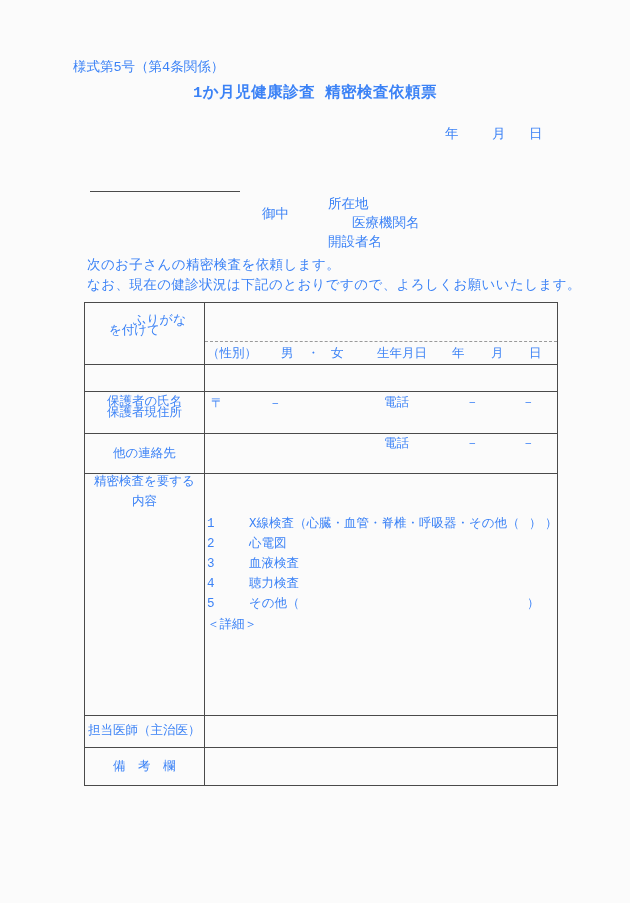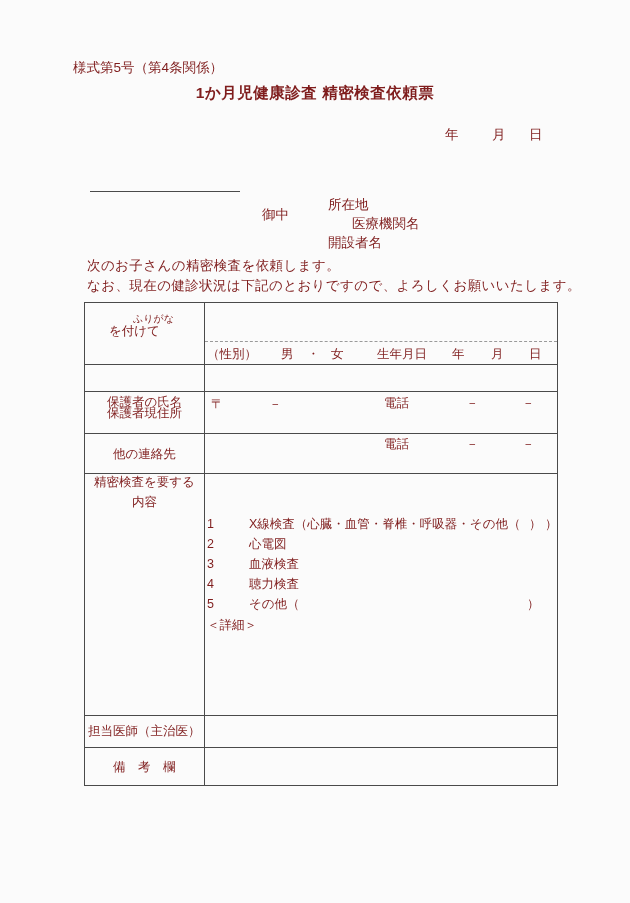--- a/index.html
+++ b/index.html
@@ -1,21 +1,21 @@
 <!DOCTYPE html>
 <html><head>
 <meta charset="utf-8">
 <style>
   html,body{margin:0;padding:0;background:#e8e8e8;}
   .page{
     position:relative;
     width:630px;height:903px;
     background:#fbfbfb;
-    font-family:Liberation Sans, sans-serif;
-    color:#7f1d1d;
+    font-family:Liberation Mono, monospace;
+    color:#3b82f6;
     overflow:hidden;
   }
   .t{position:absolute;white-space:pre;font-size:12.5px;line-height:1.2;}
 
   
   .form-number{left:73px;top:60px;font-size:13.5px;}
   .form-title{left:0;top:84px;width:630px;text-align:center;font-size:15.5px;font-weight:bold;letter-spacing:0.5px;}
   .date-year{left:445px;top:127px;font-size:13.5px;}
   .date-month{left:492px;top:127px;font-size:13.5px;}
   .date-day{left:529px;top:127px;font-size:13.5px;}
@@ -35,21 +35,21 @@
   .vline{position:absolute;left:119px;top:0;height:482px;width:0;border-left:1px solid #4a4a4a;}
   .hline{position:absolute;left:0;right:0;height:0;border-top:1px solid #4a4a4a;}
   .hl-1{top:61px;} .hl-2{top:88px;} .hl-3{top:130px;} .hl-4{top:170px;} .hl-5{top:412px;} .hl-6{top:444px;}
   .dashline{position:absolute;left:120px;right:0;top:38px;height:0;border-top:1px dashed #9a9a9a;}
 
   
   .form-table .t{position:absolute;}
 
   
   .lbl-child{left:24px;top:21px;}
-  .lbl-child-furigana{left:48px;top:10px;font-size:10px;letter-spacing:0px;}
+  .lbl-child-furigana{left:48px;top:10px;font-size:13px;letter-spacing:0px;}
   .lbl-guardian-name{left:22px;top:68px;margin-top:24px;}
   .lbl-guardian-addr{left:22px;top:103px;}
   .lbl-other-contact{left:28px;top:144px;}
   .lbl-exam-1{left:9px;top:172px;}
   .lbl-exam-2{left:47px;top:192px;}
   .lbl-doctor{left:3px;top:421px;}
   .lbl-remarks{left:28px;top:457px;}
 
   
   .sex-label{left:122px;top:44px;}

